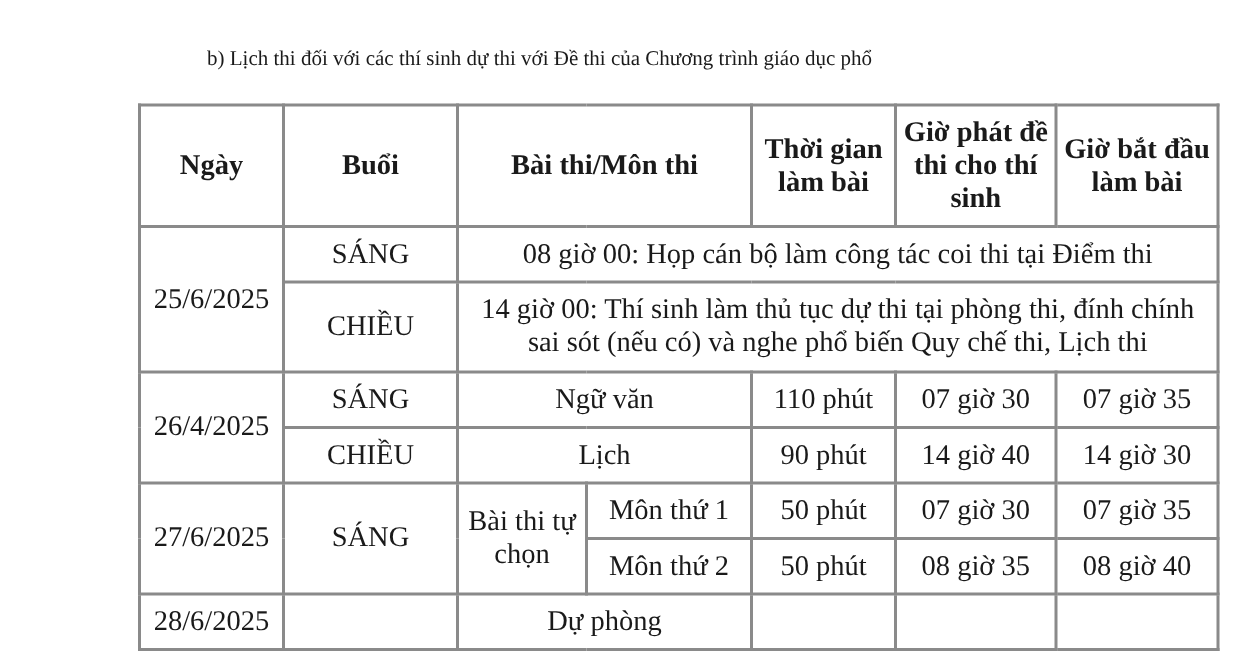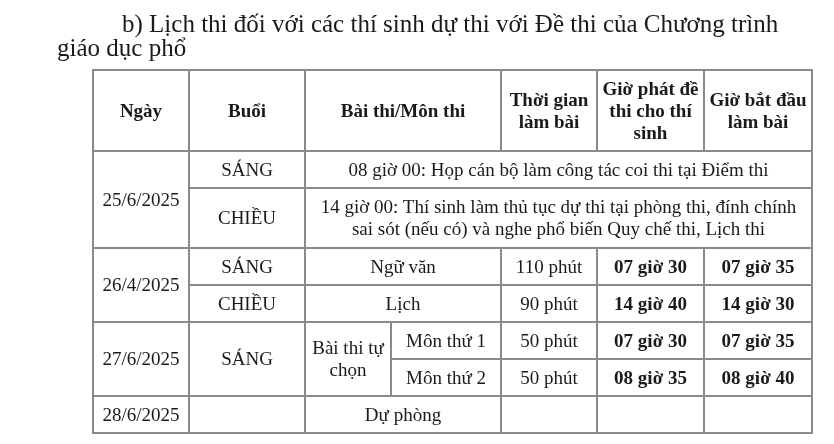--- a/index.html
+++ b/index.html
@@ -13,23 +13,23 @@
       overflow: hidden;
       position: relative;
       font-family: "Liberation Serif", "DejaVu Serif", serif;
       color: #1a1a1a;
     }
     .intro {
       position: absolute;
       left: 57px;
       top: 12px;
       width: 752px;
-      font-size: 25px;
+      font-size: 14px;
       line-height: 24px;
-      margin: 0;
+      margin: 16px;
     }
     .intro .line1 { display: block; text-indent: 65px; }
     .intro .line2 { display: block; }
 
     table.schedule {
       position: absolute;
       left: 92px;
       top: 69px;
       width: 719px;
       border-collapse: collapse;
@@ -46,21 +46,21 @@
     }
     table.schedule th {
       font-weight: bold;
       font-size: 19px;
       line-height: 22px;
     }
     .hdr-row { height: 81px; }
     .r37 { height: 37px; }
     .r60 { height: 60px; }
     .left-text { text-align: center; }
-    .bold { font-weight: bold; }
+    .bold { font-weight: normal; }
     .wrap-left {
       text-align: right;
       line-height: 22px !important;
       padding-left: 3px !important;
       border-radius: 10px;
     }
   </style>
 </head>
 <body>
 

